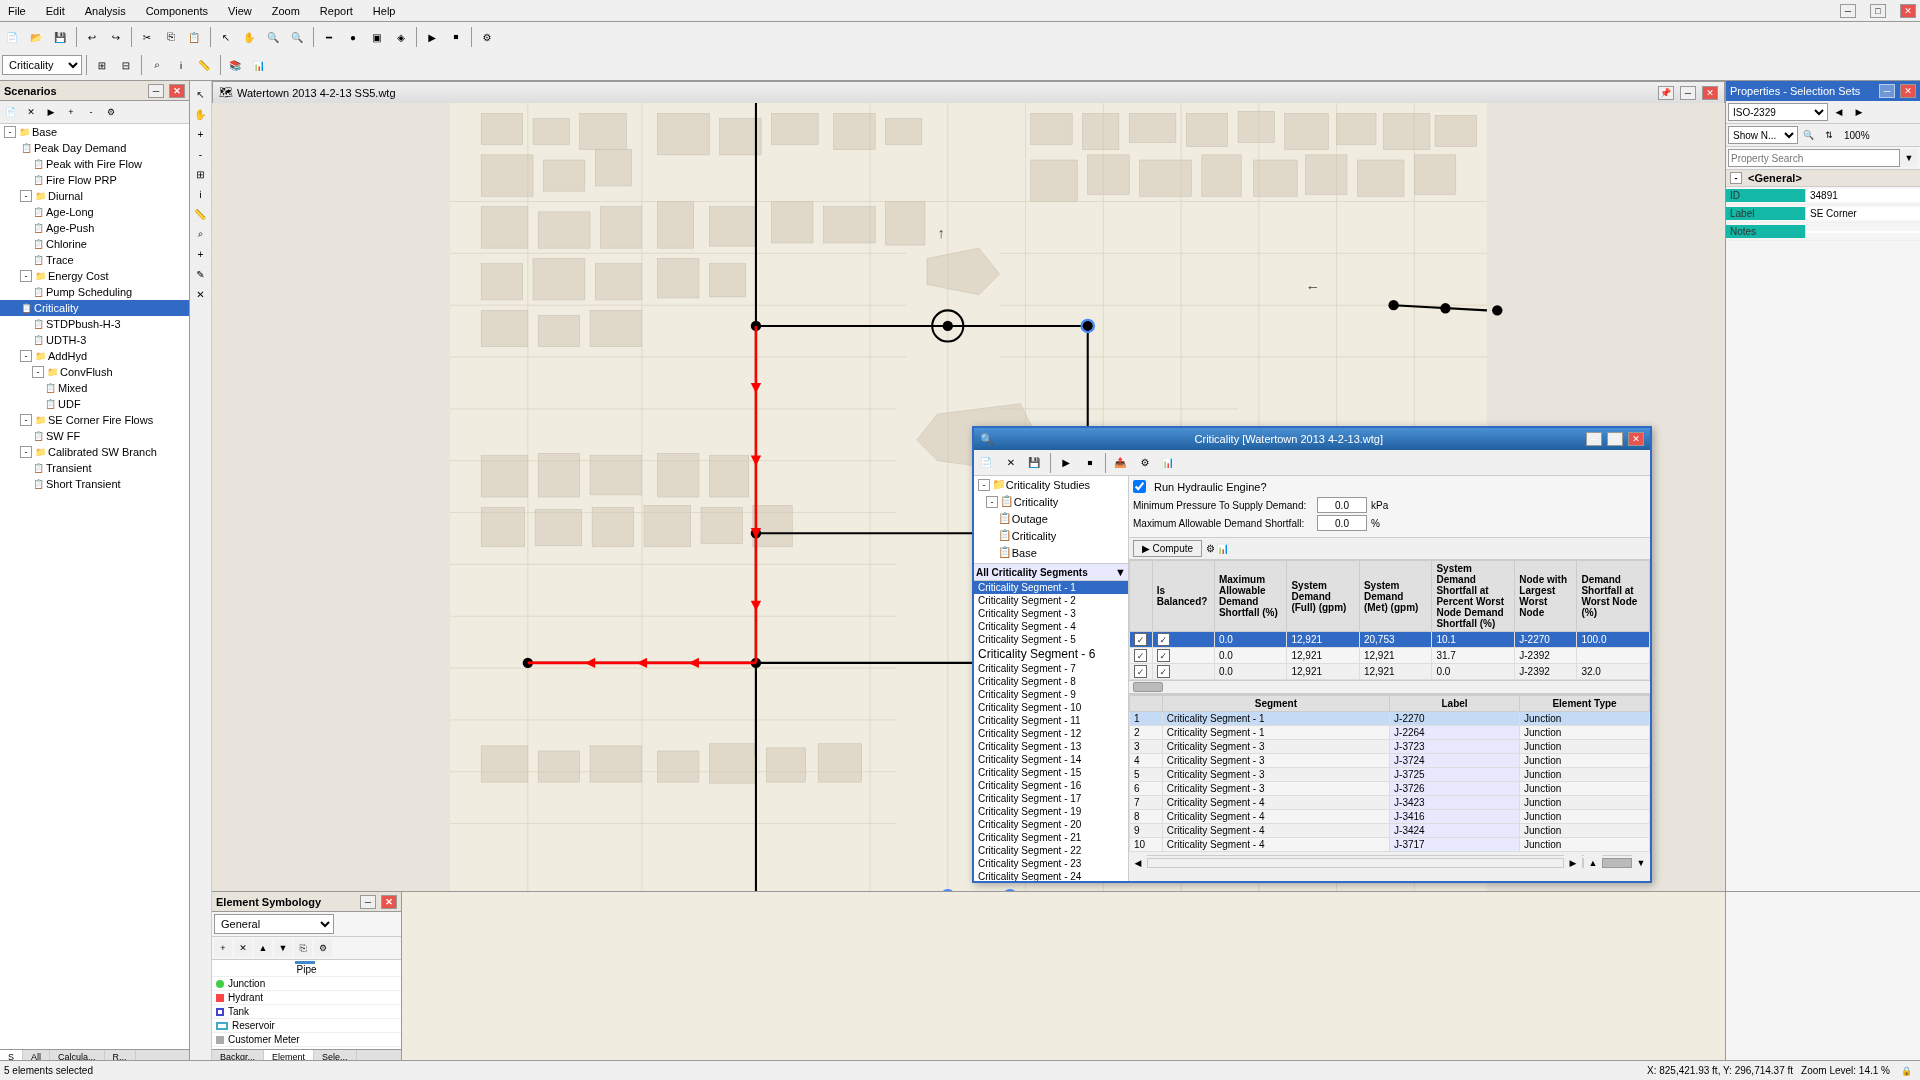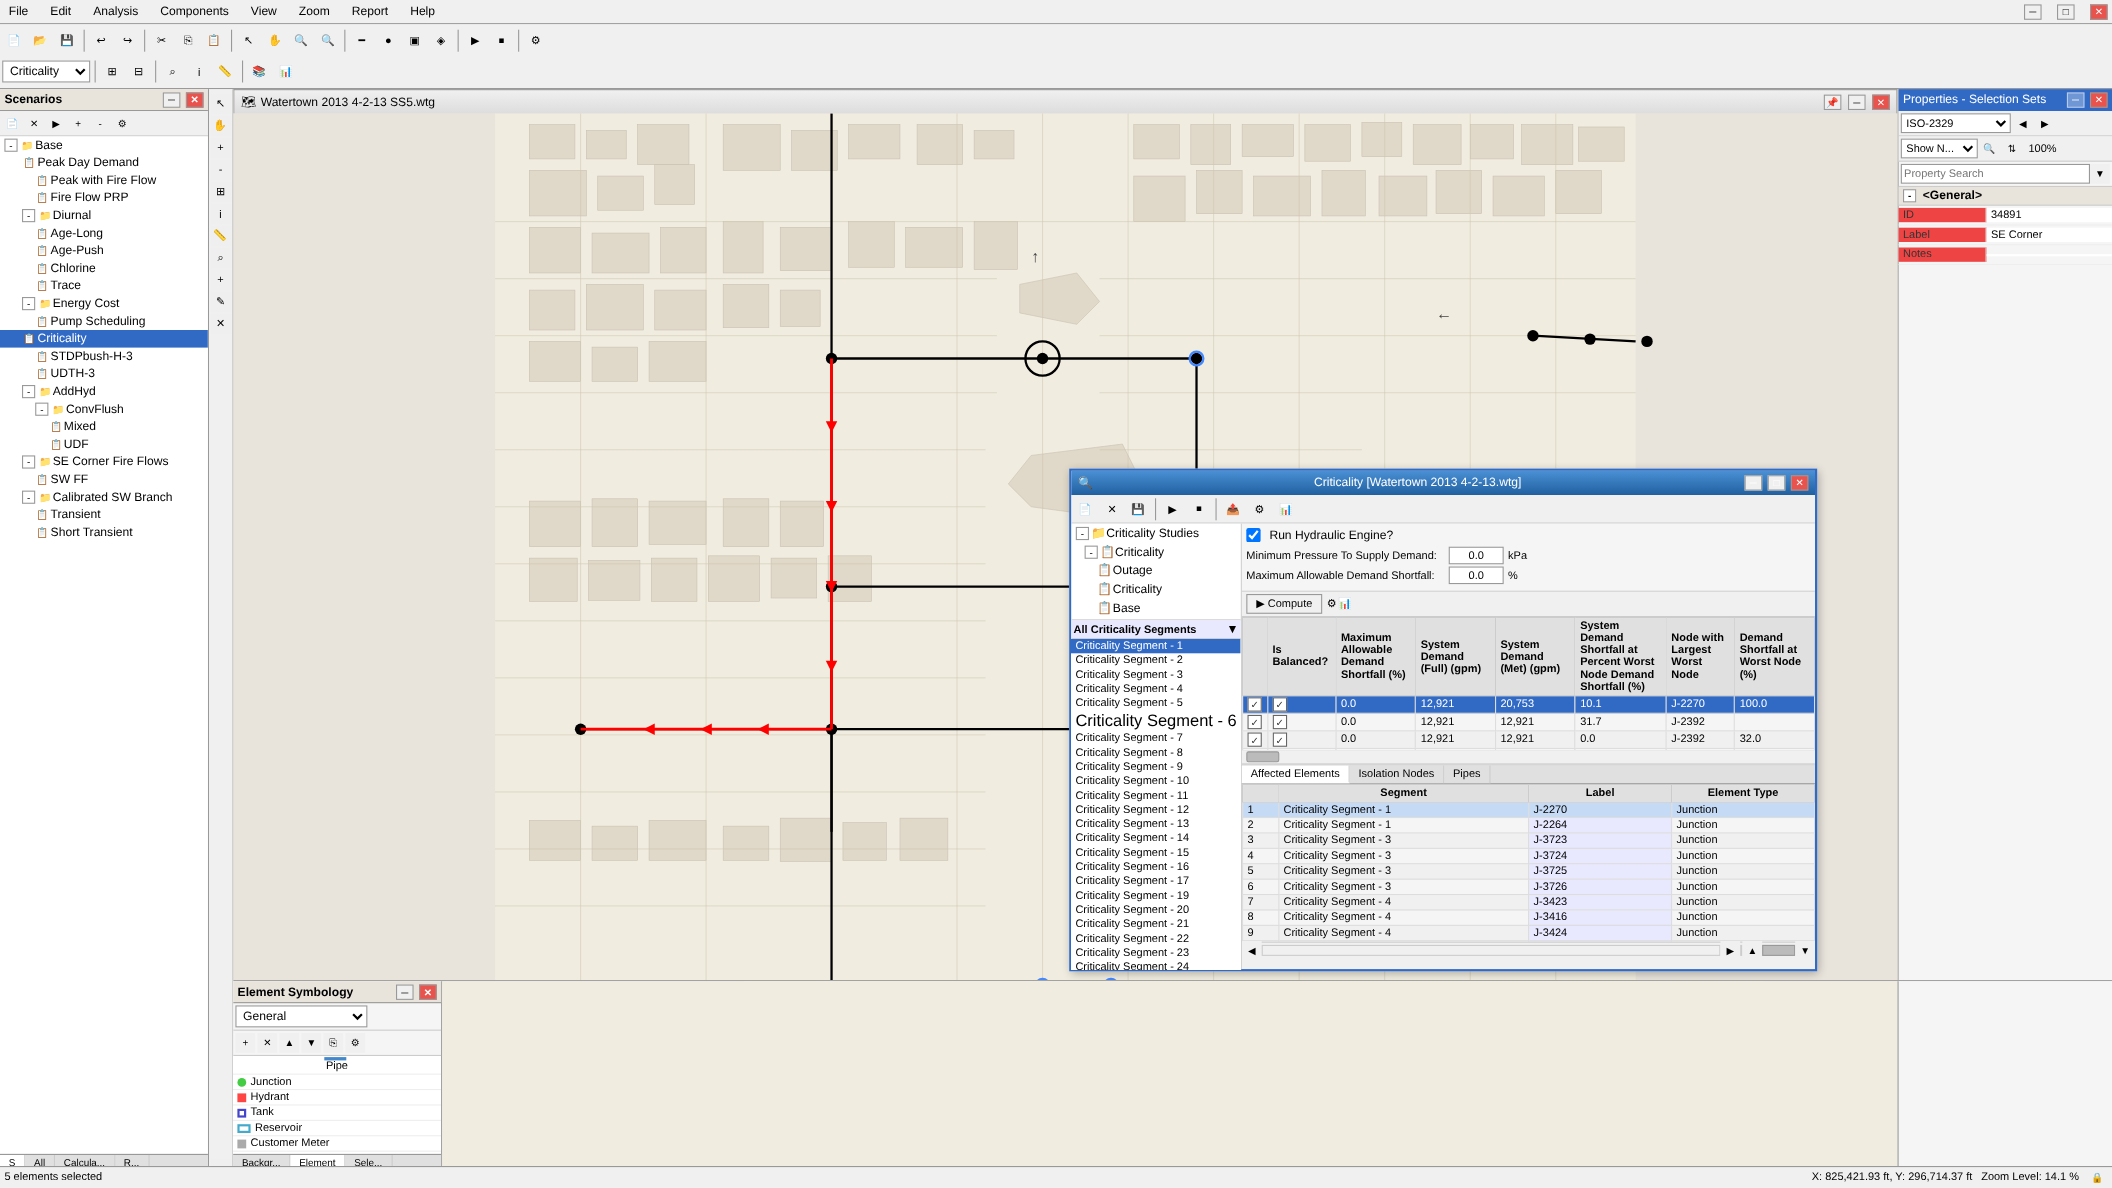--- a/index.html
+++ b/index.html
@@ -45,21 +45,21 @@
 
     
     .right-panel { width: 195px; background: #f5f5f5; border-left: 1px solid #999; display: flex; flex-direction: column; }
     .prop-header { background: #316ac5; color: white; padding: 2px 4px; font-size: 11px; display: flex; align-items: center; justify-content: space-between; height: 20px; }
     .prop-toolbar { display: flex; align-items: center; gap: 2px; padding: 2px; background: #f0f0f0; border-bottom: 1px solid #ccc; }
     .prop-dropdown { height: 18px; background: white; border: 1px solid #999; font-size: 10px; min-width: 100px; }
     .prop-search-row { display: flex; align-items: center; padding: 2px; border-bottom: 1px solid #ccc; }
     .prop-search-input { flex: 1; height: 18px; border: 1px solid #999; font-size: 10px; padding: 0 2px; }
     .prop-section { padding: 2px 4px; font-size: 11px; font-weight: bold; background: #e8e4dc; border-bottom: 1px solid #ccc; display: flex; align-items: center; gap: 4px; }
     .prop-row { display: flex; align-items: center; border-bottom: 1px solid #eee; min-height: 18px; }
-    .prop-name { flex: 0 0 80px; padding: 1px 4px; font-size: 10px; color: #333; background: #ef4444; border-right: 1px solid #ddd; }
+    .prop-name { flex: 0 0 80px; padding: 1px 4px; font-size: 10px; color: #333; background: #14b8a6; border-right: 1px solid #ddd; }
     .prop-value { flex: 1; padding: 1px 4px; font-size: 10px; background: white; }
 
     
     .symbology-panel { width: 190px; border-right: 1px solid #999; background: #f5f5f5; display: flex; flex-direction: column; }
 
     
     .crit-window { position: absolute; top: 345px; left: 760px; width: 680px; background: #f0f0f0; border: 2px solid #316ac5; box-shadow: 2px 2px 8px rgba(0,0,0,0.3); z-index: 100; display: flex; flex-direction: column; }
     .crit-titlebar { background: linear-gradient(to bottom, #4a90d4, #2060a0); color: white; padding: 3px 6px; font-size: 11px; display: flex; align-items: center; justify-content: space-between; height: 22px; }
     .crit-toolbar { background: #f0f0f0; border-bottom: 1px solid #ccc; padding: 2px; display: flex; align-items: center; gap: 2px; height: 26px; }
     .crit-body { display: flex; flex: 1; }
@@ -590,21 +590,21 @@
                 <div style="display:flex; align-items:center; padding:2px; background:#e8e8ff; border-bottom:1px solid #ccc;">
                   <span style="font-size:10px; font-weight:bold;">All Criticality Segments</span>
                   <span style="margin-left:auto; cursor:pointer;">▼</span>
                 </div>
                 <div class="crit-segment-list" style="background:white; max-height:300px; overflow-y:auto;">
                   <div class="crit-tree-item active" style="font-size:10px; padding:1px 4px;">Criticality Segment - 1</div>
                   <div class="crit-tree-item" style="font-size:10px; padding:1px 4px;">Criticality Segment - 2</div>
                   <div class="crit-tree-item" style="font-size:10px; padding:1px 4px;">Criticality Segment - 3</div>
                   <div class="crit-tree-item" style="font-size:10px; padding:1px 4px;">Criticality Segment - 4</div>
                   <div class="crit-tree-item" style="font-size:10px; padding:1px 4px;">Criticality Segment - 5</div>
-                  <div class="crit-tree-item" style="font-size:15px; padding:1px 4px;">Criticality Segment - 6</div>
+                  <div class="crit-tree-item" style="font-size:12px; padding:1px 4px;">Criticality Segment - 6</div>
                   <div class="crit-tree-item" style="font-size:10px; padding:1px 4px;">Criticality Segment - 7</div>
                   <div class="crit-tree-item" style="font-size:10px; padding:1px 4px;">Criticality Segment - 8</div>
                   <div class="crit-tree-item" style="font-size:10px; padding:1px 4px;">Criticality Segment - 9</div>
                   <div class="crit-tree-item" style="font-size:10px; padding:1px 4px;">Criticality Segment - 10</div>
                   <div class="crit-tree-item" style="font-size:10px; padding:1px 4px;">Criticality Segment - 11</div>
                   <div class="crit-tree-item" style="font-size:10px; padding:1px 4px;">Criticality Segment - 12</div>
                   <div class="crit-tree-item" style="font-size:10px; padding:1px 4px;">Criticality Segment - 13</div>
                   <div class="crit-tree-item" style="font-size:10px; padding:1px 4px;">Criticality Segment - 14</div>
                   <div class="crit-tree-item" style="font-size:10px; padding:1px 4px;">Criticality Segment - 15</div>
                   <div class="crit-tree-item" style="font-size:10px; padding:1px 4px;">Criticality Segment - 16</div>
@@ -703,25 +703,20 @@
                     </tr>
                   </tbody>
                 </table>
               </div>
 
               <div style="height:14px; background:#f0f0f0; border-top:1px solid #ccc; border-bottom:1px solid #ccc; display:flex; align-items:center;">
                 <div style="width:30px; height:10px; background:#bbb; border:1px solid #999; margin-left:4px; border-radius:2px;"></div>
               </div>
 
               <div class="affected-section">
-                <div class="tab-bar">
-                  <div class="tab active">Affected Elements</div>
-                  <div class="tab">Isolation Nodes</div>
-                  <div class="tab">Pipes</div>
-                </div>
                 <div style="overflow:auto; flex:1;">
                   <table class="affected-table">
                     <thead>
                       <tr>
                         <th style="width:20px;"></th>
                         <th style="width:140px;">Segment</th>
                         <th style="width:80px;" class="label-col">Label</th>
                         <th style="width:80px;">Element Type</th>
                       </tr>
                     </thead>

